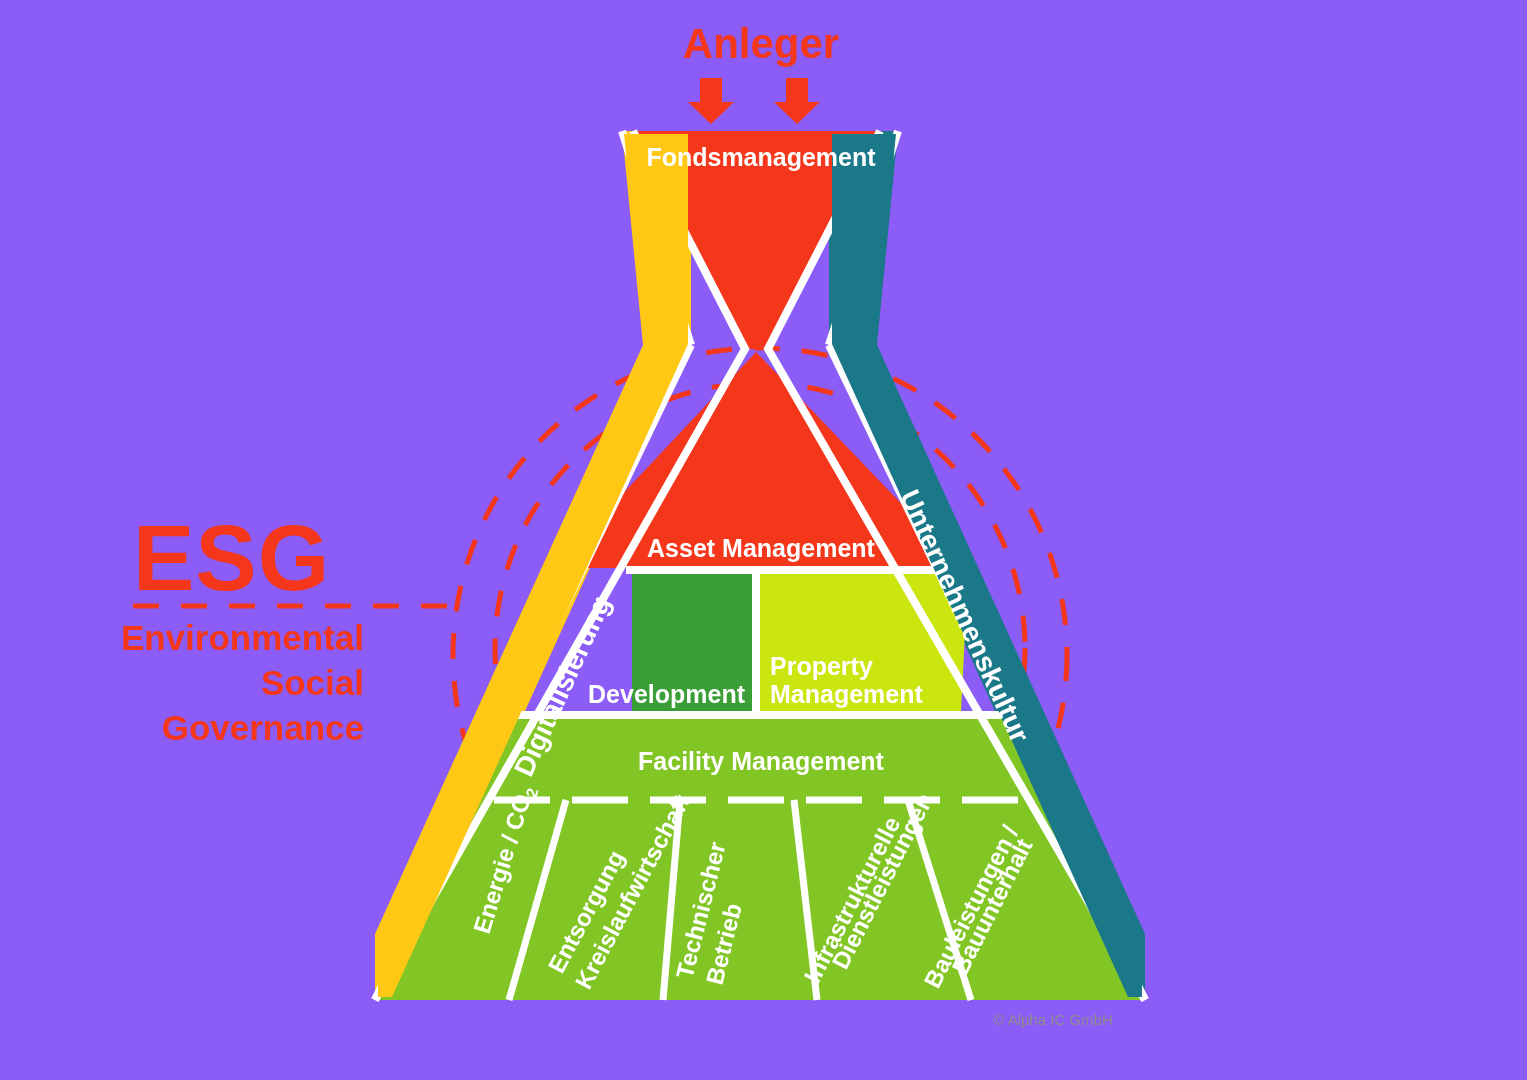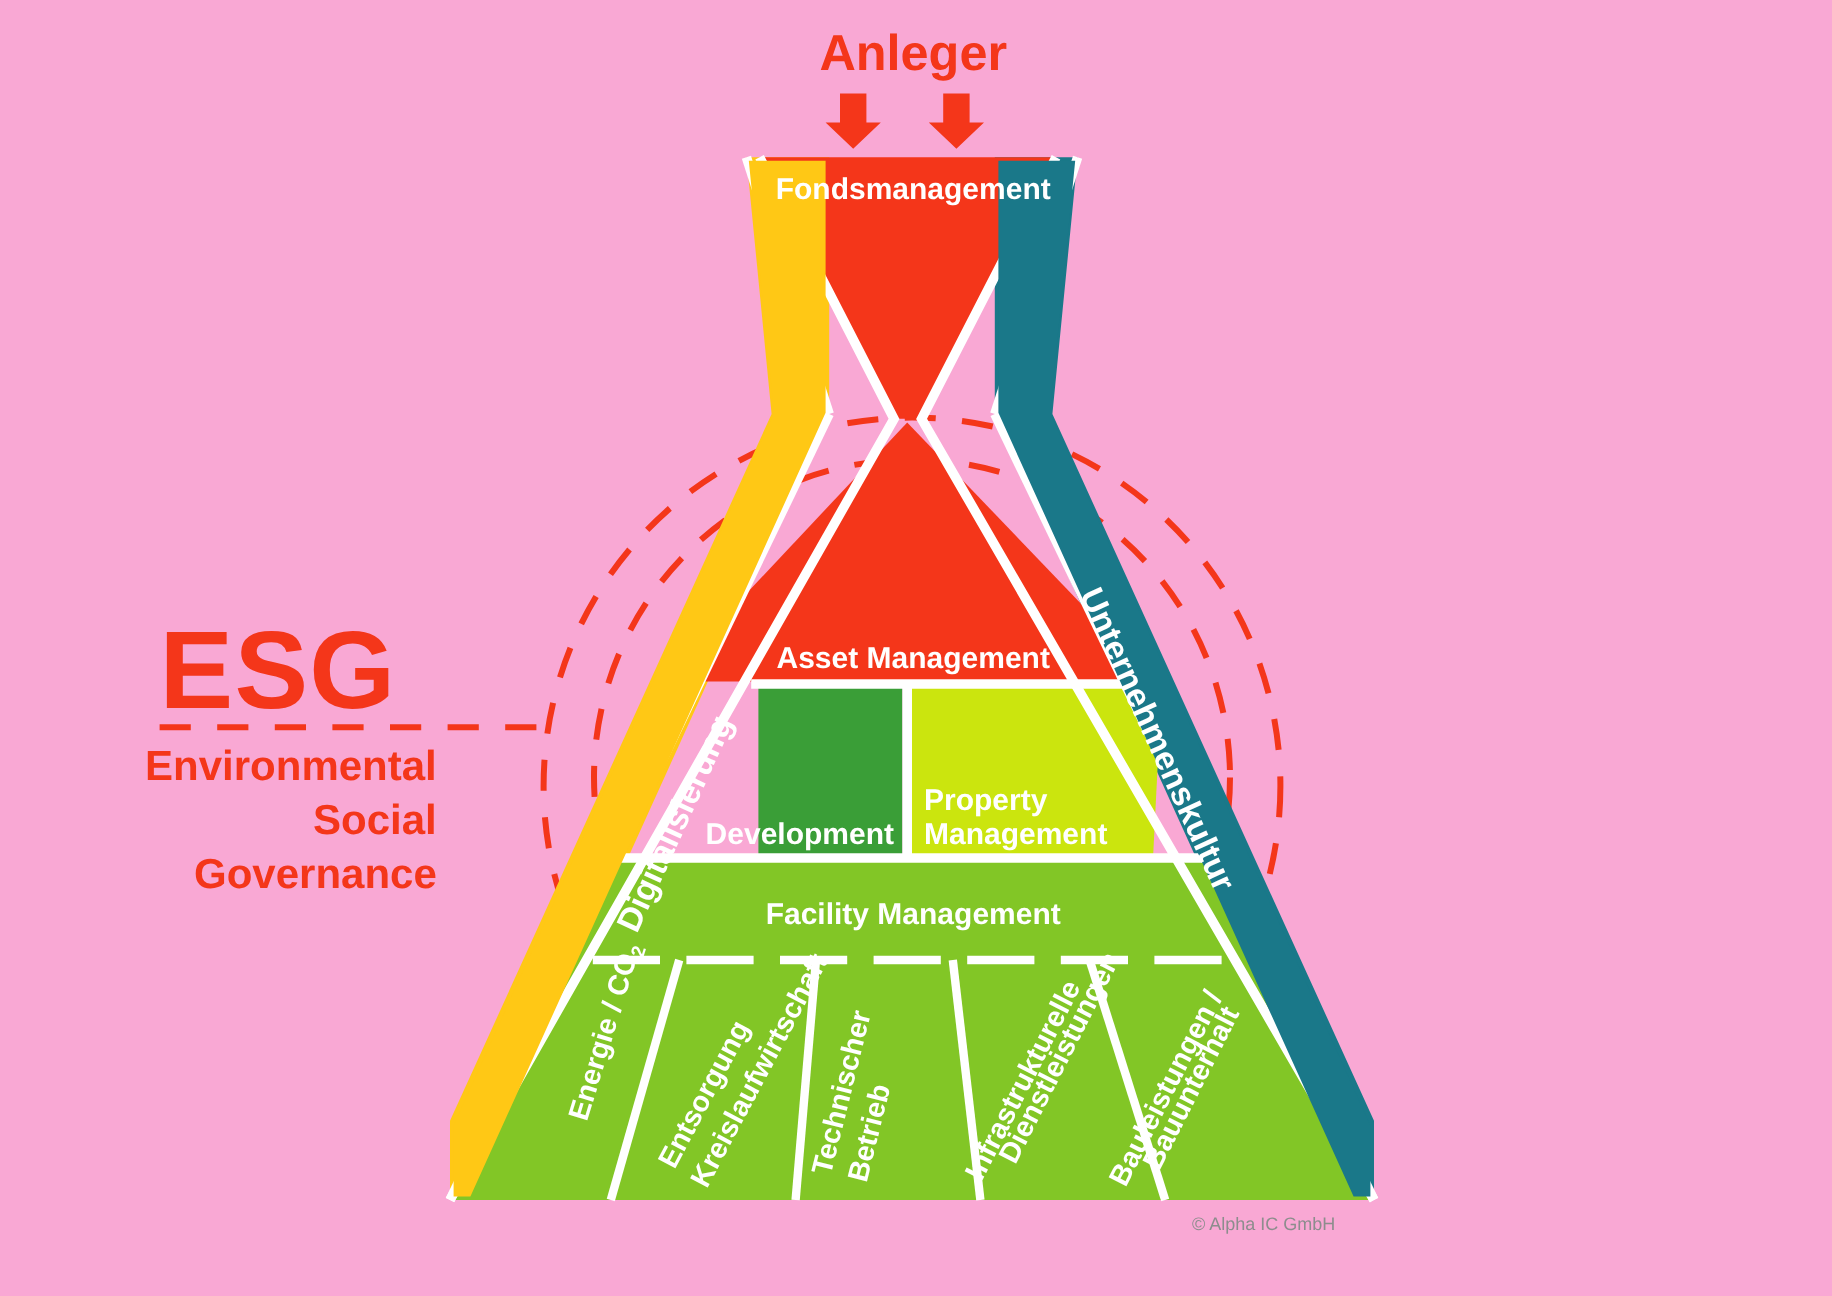--- a/index.html
+++ b/index.html
@@ -1,17 +1,17 @@
 <!DOCTYPE html>
 <html><head>
 <meta charset="utf-8">
 <style>
   html,body{margin:0;padding:0;background:#ffffff;}
   body{width:1527px;height:1080px;overflow:hidden;font-family:"Liberation Sans",sans-serif;}
-  #stage{position:relative;width:1527px;height:1080px;background:#f9a8d4;}
+  #stage{position:relative;width:1527px;height:1080px;background:#8b5cf6;}
   svg{position:absolute;left:0;top:0;}
   .lbl{fill:#ffffff;font-family:"Liberation Sans",sans-serif;font-weight:bold;}
   .esg-big{fill:#f4361a;font-family:"Liberation Sans",sans-serif;font-weight:bold;font-size:92px;letter-spacing:1px;}
   .esg-sub{fill:#f4361a;font-family:"Liberation Sans",sans-serif;font-weight:bold;font-size:35px;}
   .anleger{fill:#f4361a;font-family:"Liberation Sans",sans-serif;font-weight:bold;font-size:42px;}
   .copy{fill:#8d8d8d;font-family:"Liberation Sans",sans-serif;font-weight:normal;font-size:15px;}
 </style>
 </head>
 <body>
 

